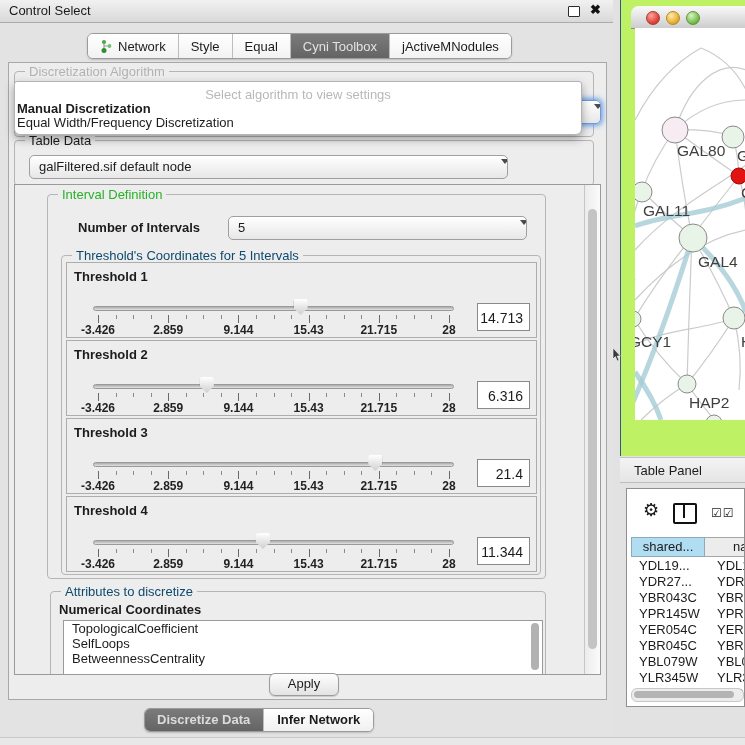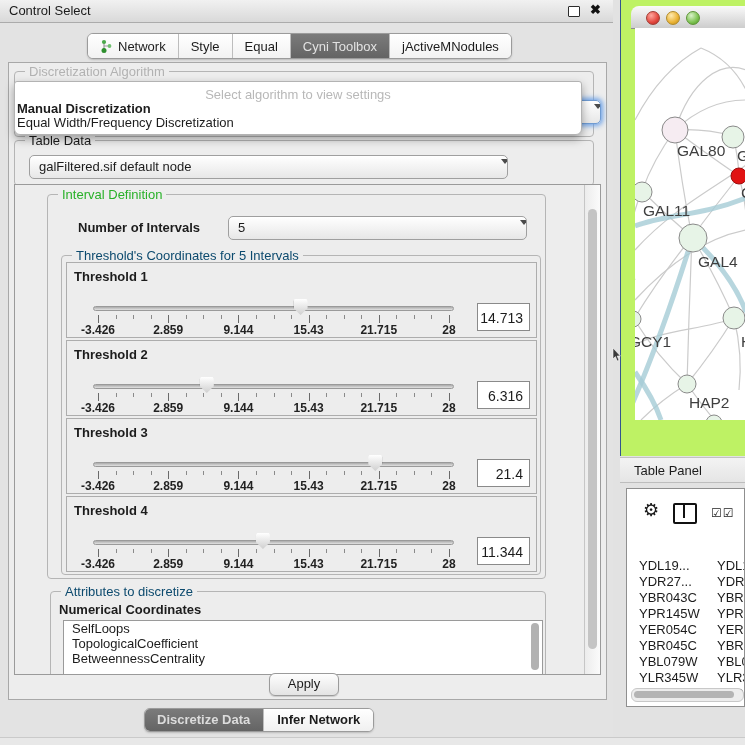--- a/index.html
+++ b/index.html
@@ -308,22 +308,22 @@
                 </div>
               </div>
           </div>
         </div>
 
         <div class="groupbox" style="left:35px;top:406px;width:494px;height:90px;">
           <span class="group-label lab-blue">Attributes to discretize</span>
           <span style="position:absolute;left:8px;top:10px;font-weight:bold;">Numerical Coordinates</span>
           <div id="attr-list">
             <div>
+                <div class="item">TopologicalCoefficient</div>
                 <div class="item">SelfLoops</div>
-                <div class="item">TopologicalCoefficient</div>
                 <div class="item">BetweennessCentrality</div>
               </div>
             <div id="attr-scroll">
                 <div class="thumb"></div>
               </div>
           </div>
         </div>
 
         <div id="vscroll">
             <div class="thumb"></div>
@@ -397,20 +397,24 @@
   </div>
 
   <div id="table-panel-bar">
     <span>Table Panel</span>
   </div>
 
   <div id="table-window">
     <span id="tw-gear">⚙</span>
     <span id="tw-cols"></span>
     <span id="tw-checks">☑☑</span>
+    <div id="tw-header">
+      <div class="h1">shared...</div>
+      <div class="h2">na</div>
+    </div>
     <div id="tw-rows">
         <div class="tw-row">
           <div class="c1">YDL19...</div>
           <div class="c2">YDL1</div>
         </div>
         <div class="tw-row">
           <div class="c1">YDR27...</div>
           <div class="c2">YDR2</div>
         </div>
         <div class="tw-row">

